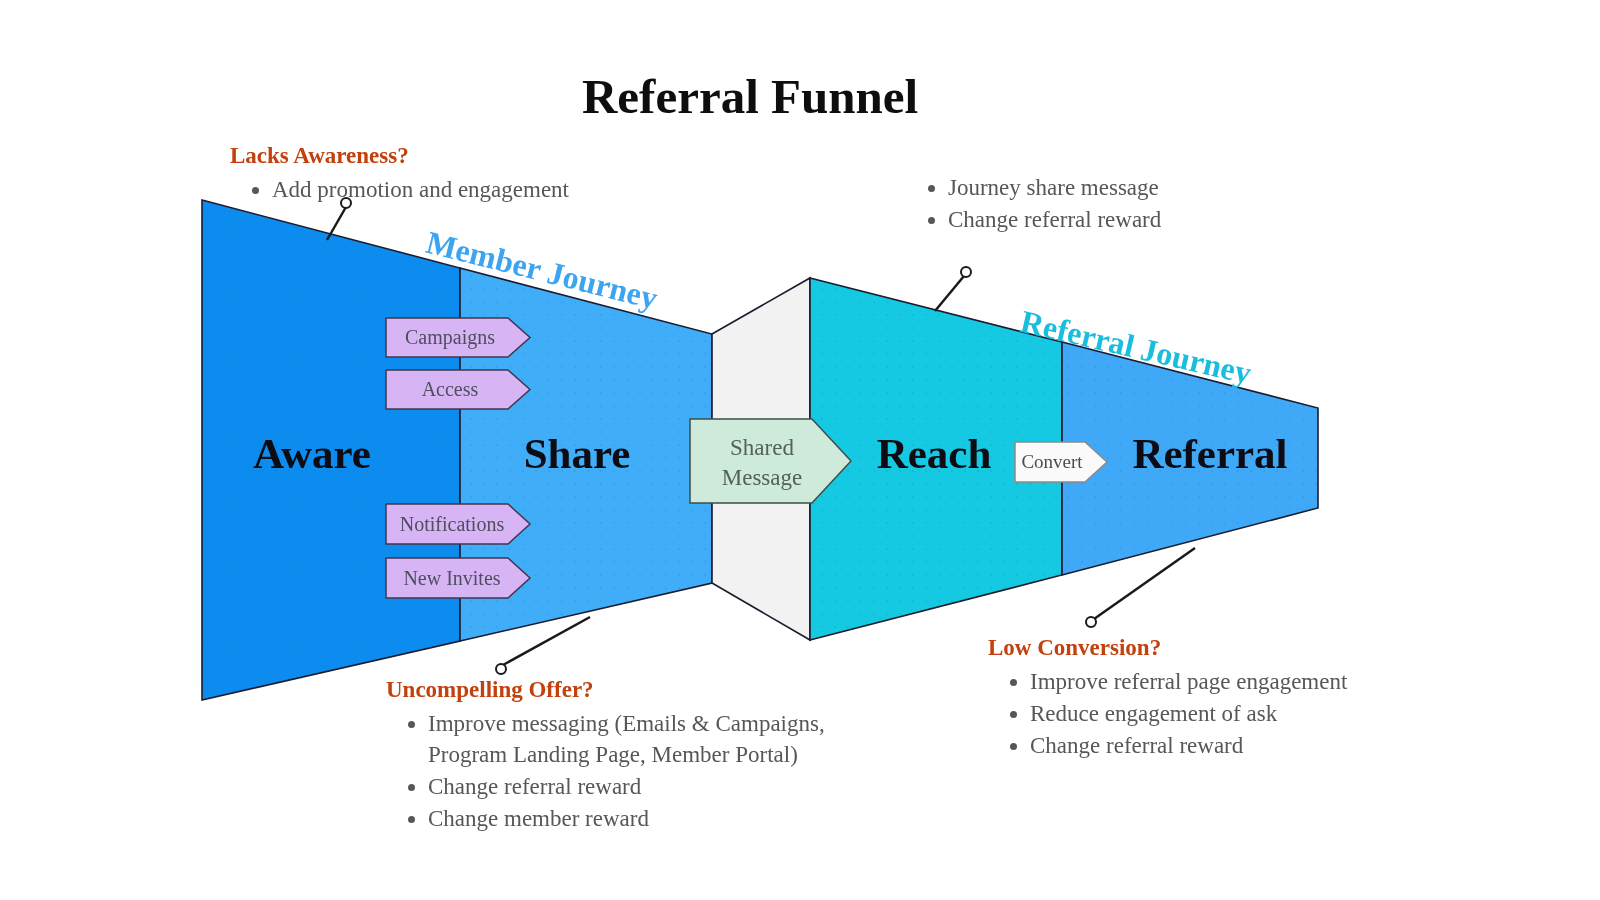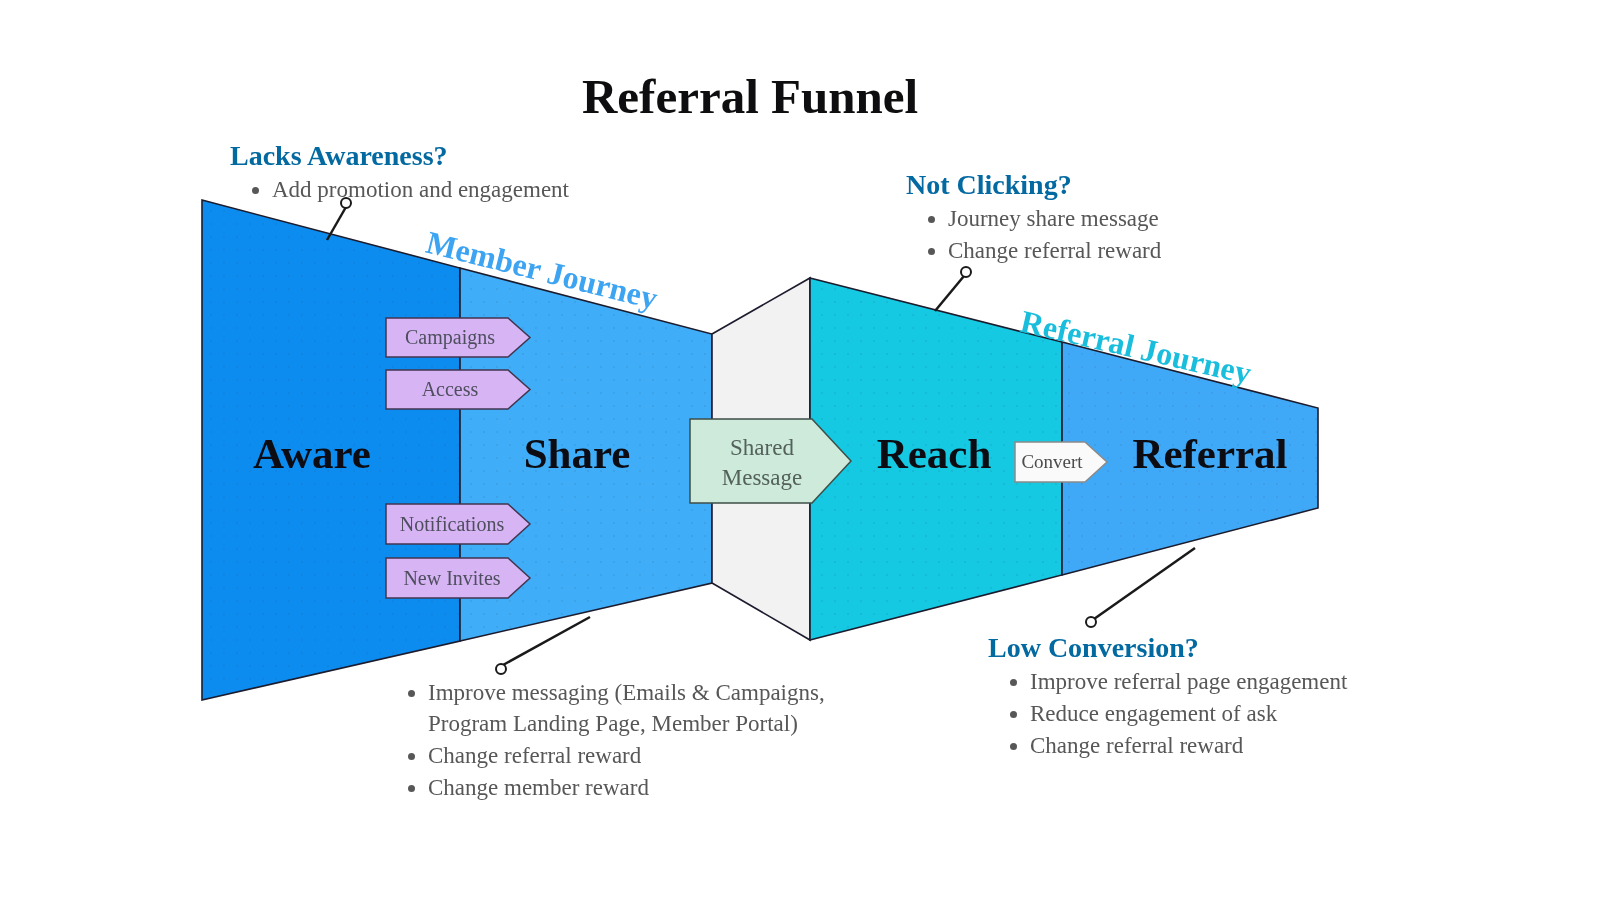--- a/index.html
+++ b/index.html
@@ -6,21 +6,21 @@
   .canvas{
     position:relative;width:1368px;height:900px;background:#ffffff;overflow:hidden;
     font-family:Liberation Serif, serif;
   }
   .title{
     position:absolute;top:68px;left:0;width:1500px;text-align:center;
     font-size:49px;font-weight:800;color:#0e0e10;letter-spacing:0px;
   }
   svg.diagram{position:absolute;left:0;top:0;}
   .note{position:absolute;}
-  .note-heading{font-size:28px;line-height:31px;font-weight:700;color:#0369a1;}
+  .note-heading{font-size:23px;line-height:31px;font-weight:700;color:#c2410c;}
   .note ul{margin:3px 0 0 0;padding-left:42px;list-style:disc;}
   .note li{font-size:23px;line-height:31px;color:#575757;margin-bottom:1px;}
   .stage-label{font-weight:800;font-size:43px;fill:#0c0c12;}
   .journey-label{font-weight:700;font-size:32px;}
   .tactic-label{font-size:20px;fill:#4e4e5e;}
   .flow-label{font-size:23px;fill:#54615b;}
   .convert-label{font-size:19px;fill:#4c4c4c;}
 </style>
 </head>
 <body>
@@ -100,28 +100,28 @@
   </svg>
 
   <div class="note" style="left:230px;top:140px;width:430px;">
     <div class="note-heading">Lacks Awareness?</div>
     <ul>
       <li>Add promotion and engagement</li>
     </ul>
   </div>
 
   <div class="note" style="left:906px;top:169px;width:360px;">
-    <div class="note-heading">Not Clicking?</div>
     <ul>
       <li>Journey share message</li>
       <li>Change referral reward</li>
     </ul>
   </div>
 
   <div class="note" style="left:386px;top:674px;width:500px;">
+    <div class="note-heading">Uncompelling Offer?</div>
     <ul>
       <li>Improve messaging (Emails &amp; Campaigns, Program Landing Page, Member Portal)</li>
       <li>Change referral reward</li>
       <li>Change member reward</li>
     </ul>
   </div>
 
   <div class="note" style="left:988px;top:632px;width:440px;">
     <div class="note-heading">Low Conversion?</div>
     <ul>

